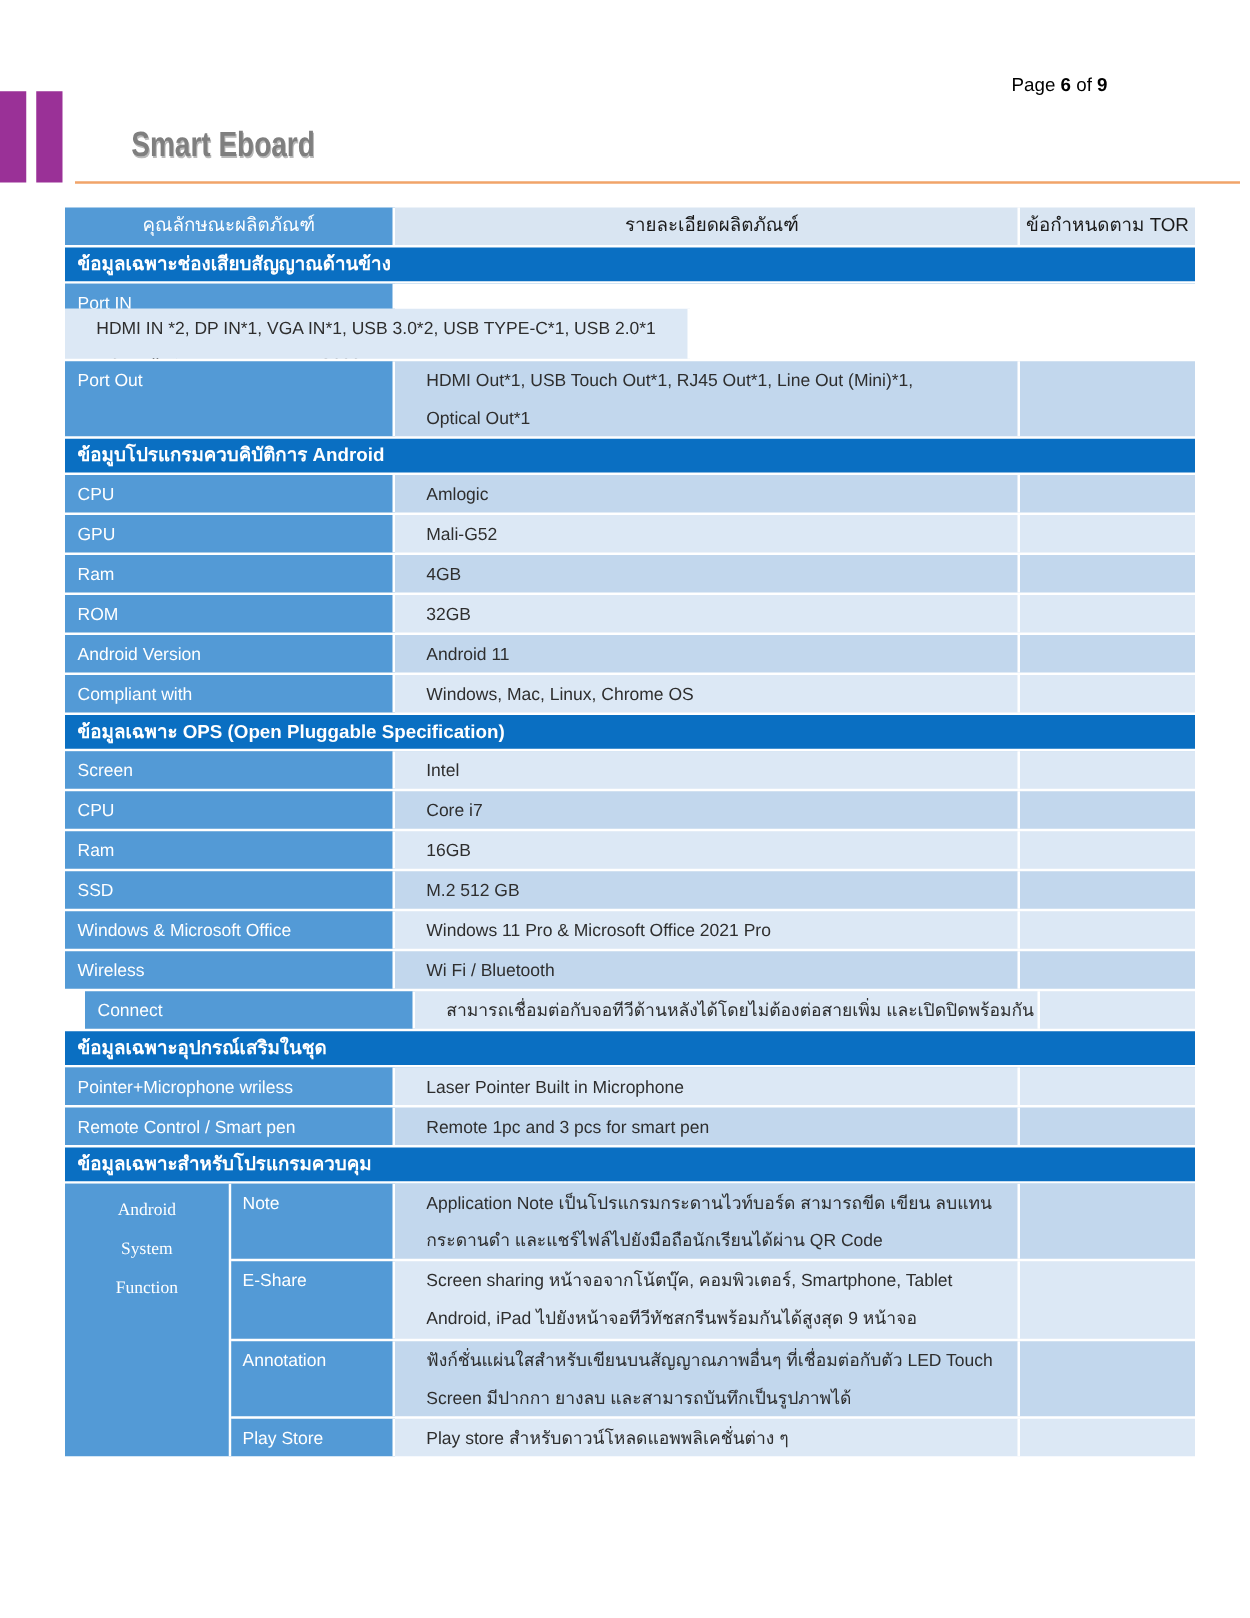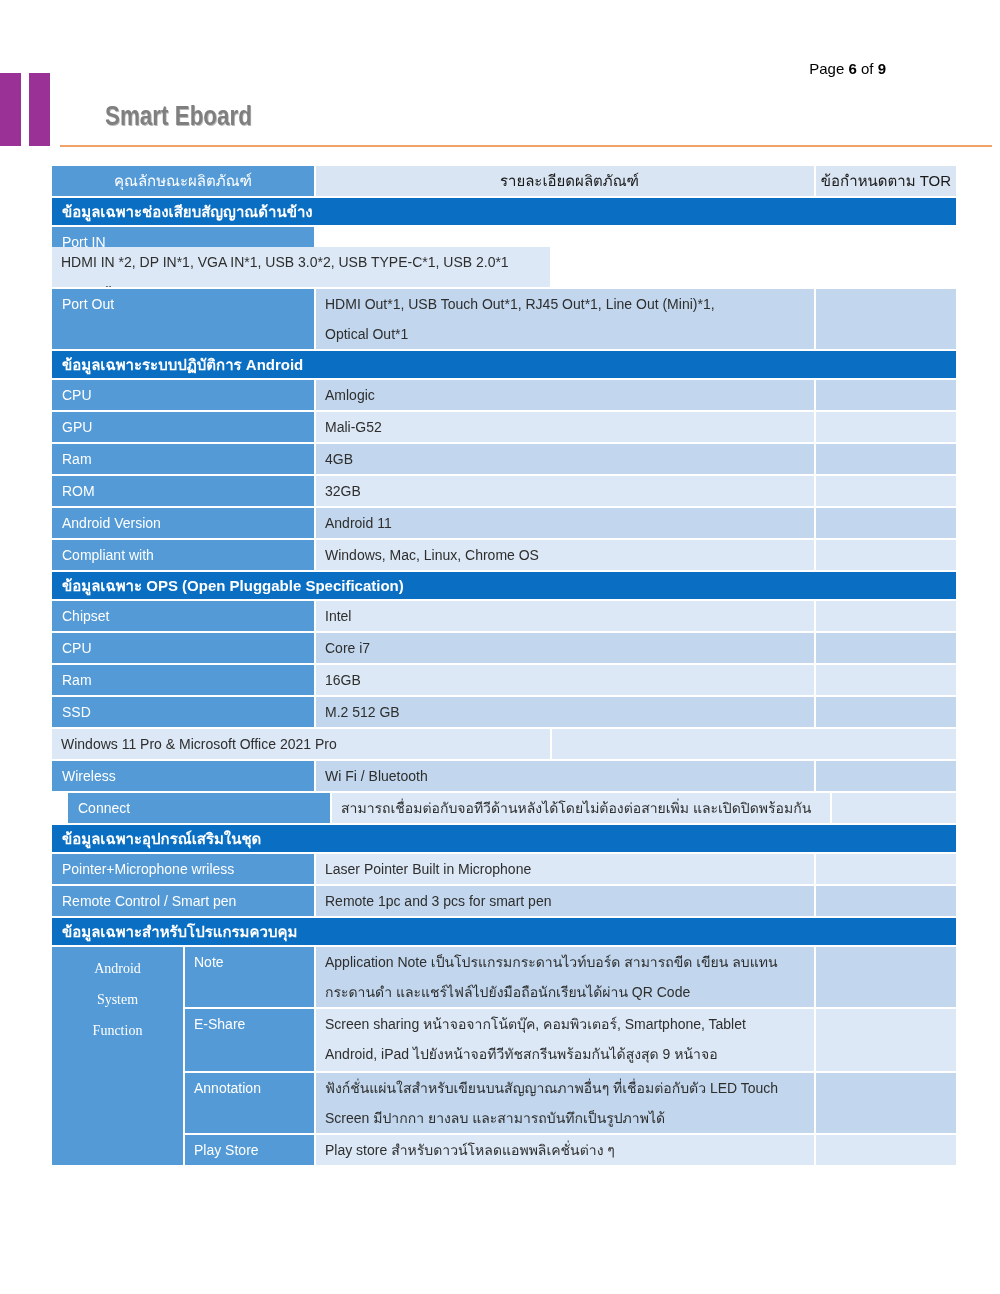--- a/index.html
+++ b/index.html
@@ -23,21 +23,21 @@
   .header-rule{position:absolute;left:60px;top:145px;width:932px;height:2px;background:#f1a469;}
 
   
   .spec-table{position:absolute;left:52px;top:166px;width:904px;font-size:14px;}
   .trow{display:flex;box-sizing:border-box;border-bottom:2px solid #fff;}
   .cell{box-sizing:border-box;border-right:2px solid #fff;overflow:hidden;}
   .cell:last-child{border-right:none;}
   .col-label{width:264px;background:#539ad6;color:#fff;padding-left:10px;line-height:30px;white-space:nowrap;}
   .col-detail{width:500px;padding-left:9px;}
   .col-tor{flex:1;}
-  .line{line-height:30px;white-space:nowrap;overflow:hidden;}
+  .line{line-height:30px;white-space:nowrap;overflow:hidden;margin-left:16px;}
   .hrow{height:32px;}
   .hrow .col-label{text-align:center;padding-left:0;font-size:15px;}
   .hrow .hcell{background:#d9e5f2;color:#1a1a1a;text-align:center;line-height:30px;font-size:15px;font-weight:500;white-space:nowrap;}
   .section-row{height:29px;background:#0a6fc2;}
   .section-row .stitle{color:#fff;line-height:27px;padding-left:10px;font-size:15px;white-space:nowrap;font-weight:bold;}
   .shade-light{background:#dce8f5;}
   .shade-dark{background:#c2d7ed;}
   
   .col-group{width:133px;background:#539ad6;color:#fff;text-align:center;padding-top:6px;box-sizing:border-box;border-right:2px solid #fff;}
   .col-group .gline{line-height:31px;white-space:nowrap;font-family:Liberation Serif, serif;}
@@ -78,21 +78,21 @@
       </div>
       <div class="trow" style="height: 62px;">
         <div class="cell col-label">Port Out</div>
         <div class="cell col-detail shade-dark">
           <div class="line">HDMI Out*1, USB Touch Out*1, RJ45 Out*1, Line Out (Mini)*1,</div>
           <div class="line">Optical Out*1</div>
         </div>
         <div class="cell col-tor shade-dark"></div>
       </div>
       <div class="trow section-row">
-        <div class="stitle">ข้อมูลเฉพาะระบบปฏิบัติการ Android</div>
+        <div class="stitle">ข้อมูบโปรแกรมควบคิบัติการ Android</div>
       </div>
       <div class="trow" style="height: 32px;">
         <div class="cell col-label">CPU</div>
         <div class="cell col-detail shade-dark">
           <div class="line">Amlogic</div>
         </div>
         <div class="cell col-tor shade-dark"></div>
       </div>
       <div class="trow" style="height: 32px;">
         <div class="cell col-label">GPU</div>
@@ -126,21 +126,21 @@
         <div class="cell col-label">Compliant with</div>
         <div class="cell col-detail shade-light">
           <div class="line">Windows, Mac, Linux, Chrome OS</div>
         </div>
         <div class="cell col-tor shade-light"></div>
       </div>
       <div class="trow section-row">
         <div class="stitle">ข้อมูลเฉพาะ OPS (Open Pluggable Specification)</div>
       </div>
       <div class="trow" style="height: 32px;">
-        <div class="cell col-label">Chipset</div>
+        <div class="cell col-label">Screen</div>
         <div class="cell col-detail shade-light">
           <div class="line">Intel</div>
         </div>
         <div class="cell col-tor shade-light"></div>
       </div>
       <div class="trow" style="height: 32px;">
         <div class="cell col-label">CPU</div>
         <div class="cell col-detail shade-dark">
           <div class="line">Core i7</div>
         </div>
@@ -154,20 +154,21 @@
         <div class="cell col-tor shade-light"></div>
       </div>
       <div class="trow" style="height: 32px;">
         <div class="cell col-label">SSD</div>
         <div class="cell col-detail shade-dark">
           <div class="line">M.2 512 GB</div>
         </div>
         <div class="cell col-tor shade-dark"></div>
       </div>
       <div class="trow" style="height: 32px;">
+        <div class="cell col-label">Windows &amp; Microsoft Office</div>
         <div class="cell col-detail shade-light">
           <div class="line">Windows 11 Pro &amp; Microsoft Office 2021 Pro</div>
         </div>
         <div class="cell col-tor shade-light"></div>
       </div>
       <div class="trow" style="height: 32px;">
         <div class="cell col-label">Wireless</div>
         <div class="cell col-detail shade-dark">
           <div class="line">Wi Fi / Bluetooth</div>
         </div>

